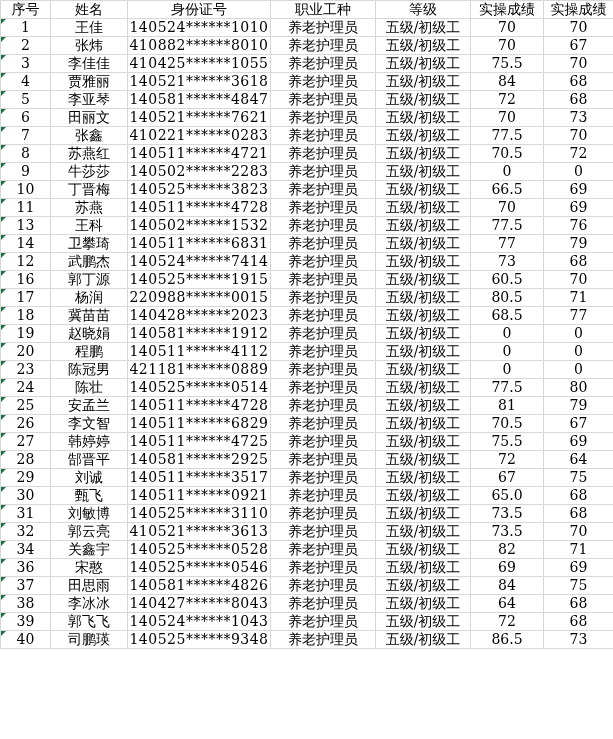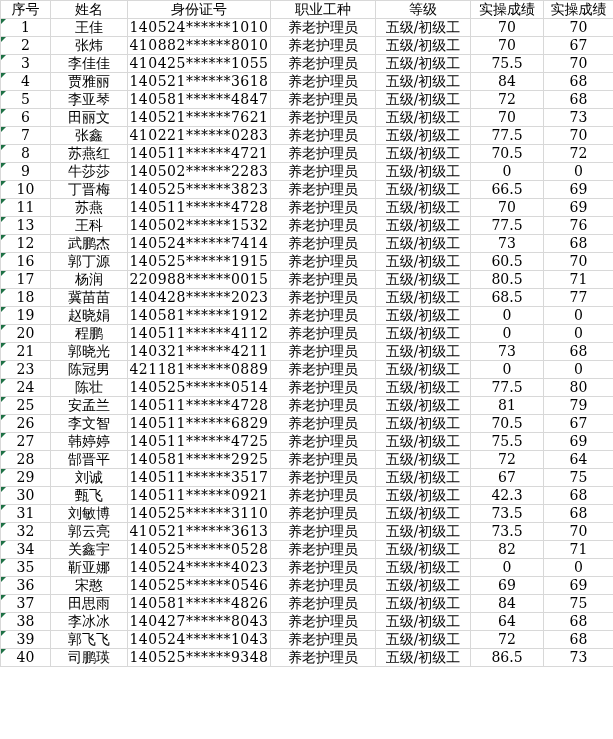--- a/index.html
+++ b/index.html
@@ -180,20 +180,29 @@
       <tr>
         <td class="cell-serial"><span class="tri"></span><span>13</span></td>
         <td class="cell-name">王科</td>
         <td class="cell-id">140502******1532</td>
         <td class="cell-job">养老护理员</td>
         <td class="cell-level">五级/初级工</td>
         <td class="cell-theory">77.5</td>
         <td class="cell-practical">76</td>
       </tr>
       <tr>
+        <td class="cell-serial"><span class="tri"></span><span>14</span></td>
+        <td class="cell-name">卫攀琦</td>
+        <td class="cell-id">140511******6831</td>
+        <td class="cell-job">养老护理员</td>
+        <td class="cell-level">五级/初级工</td>
+        <td class="cell-theory">77</td>
+        <td class="cell-practical">79</td>
+      </tr>
+      <tr>
         <td class="cell-serial"><span class="tri"></span><span>12</span></td>
         <td class="cell-name">武鹏杰</td>
         <td class="cell-id">140524******7414</td>
         <td class="cell-job">养老护理员</td>
         <td class="cell-level">五级/初级工</td>
         <td class="cell-theory">73</td>
         <td class="cell-practical">68</td>
       </tr>
       <tr>
         <td class="cell-serial"><span class="tri"></span><span>16</span></td>
@@ -234,29 +243,20 @@
       <tr>
         <td class="cell-serial"><span class="tri"></span><span>20</span></td>
         <td class="cell-name">程鹏</td>
         <td class="cell-id">140511******4112</td>
         <td class="cell-job">养老护理员</td>
         <td class="cell-level">五级/初级工</td>
         <td class="cell-theory">0</td>
         <td class="cell-practical">0</td>
       </tr>
       <tr>
-        <td class="cell-serial"><span class="tri"></span><span>21</span></td>
-        <td class="cell-name">郭晓光</td>
-        <td class="cell-id">140321******4211</td>
-        <td class="cell-job">养老护理员</td>
-        <td class="cell-level">五级/初级工</td>
-        <td class="cell-theory">73</td>
-        <td class="cell-practical">68</td>
-      </tr>
-      <tr>
         <td class="cell-serial"><span class="tri"></span><span>23</span></td>
         <td class="cell-name">陈冠男</td>
         <td class="cell-id">421181******0889</td>
         <td class="cell-job">养老护理员</td>
         <td class="cell-level">五级/初级工</td>
         <td class="cell-theory">0</td>
         <td class="cell-practical">0</td>
       </tr>
       <tr>
         <td class="cell-serial"><span class="tri"></span><span>24</span></td>
@@ -311,21 +311,21 @@
         <td class="cell-level">五级/初级工</td>
         <td class="cell-theory">67</td>
         <td class="cell-practical">75</td>
       </tr>
       <tr>
         <td class="cell-serial"><span class="tri"></span><span>30</span></td>
         <td class="cell-name">甄飞</td>
         <td class="cell-id">140511******0921</td>
         <td class="cell-job">养老护理员</td>
         <td class="cell-level">五级/初级工</td>
-        <td class="cell-theory">42.3</td>
+        <td class="cell-theory">65.0</td>
         <td class="cell-practical">68</td>
       </tr>
       <tr>
         <td class="cell-serial"><span class="tri"></span><span>31</span></td>
         <td class="cell-name">刘敏博</td>
         <td class="cell-id">140525******3110</td>
         <td class="cell-job">养老护理员</td>
         <td class="cell-level">五级/初级工</td>
         <td class="cell-theory">73.5</td>
         <td class="cell-practical">68</td>
@@ -340,29 +340,20 @@
         <td class="cell-practical">70</td>
       </tr>
       <tr>
         <td class="cell-serial"><span class="tri"></span><span>34</span></td>
         <td class="cell-name">关鑫宇</td>
         <td class="cell-id">140525******0528</td>
         <td class="cell-job">养老护理员</td>
         <td class="cell-level">五级/初级工</td>
         <td class="cell-theory">82</td>
         <td class="cell-practical">71</td>
-      </tr>
-      <tr>
-        <td class="cell-serial"><span class="tri"></span><span>35</span></td>
-        <td class="cell-name">靳亚娜</td>
-        <td class="cell-id">140524******4023</td>
-        <td class="cell-job">养老护理员</td>
-        <td class="cell-level">五级/初级工</td>
-        <td class="cell-theory">0</td>
-        <td class="cell-practical">0</td>
       </tr>
       <tr>
         <td class="cell-serial"><span class="tri"></span><span>36</span></td>
         <td class="cell-name">宋憨</td>
         <td class="cell-id">140525******0546</td>
         <td class="cell-job">养老护理员</td>
         <td class="cell-level">五级/初级工</td>
         <td class="cell-theory">69</td>
         <td class="cell-practical">69</td>
       </tr>

